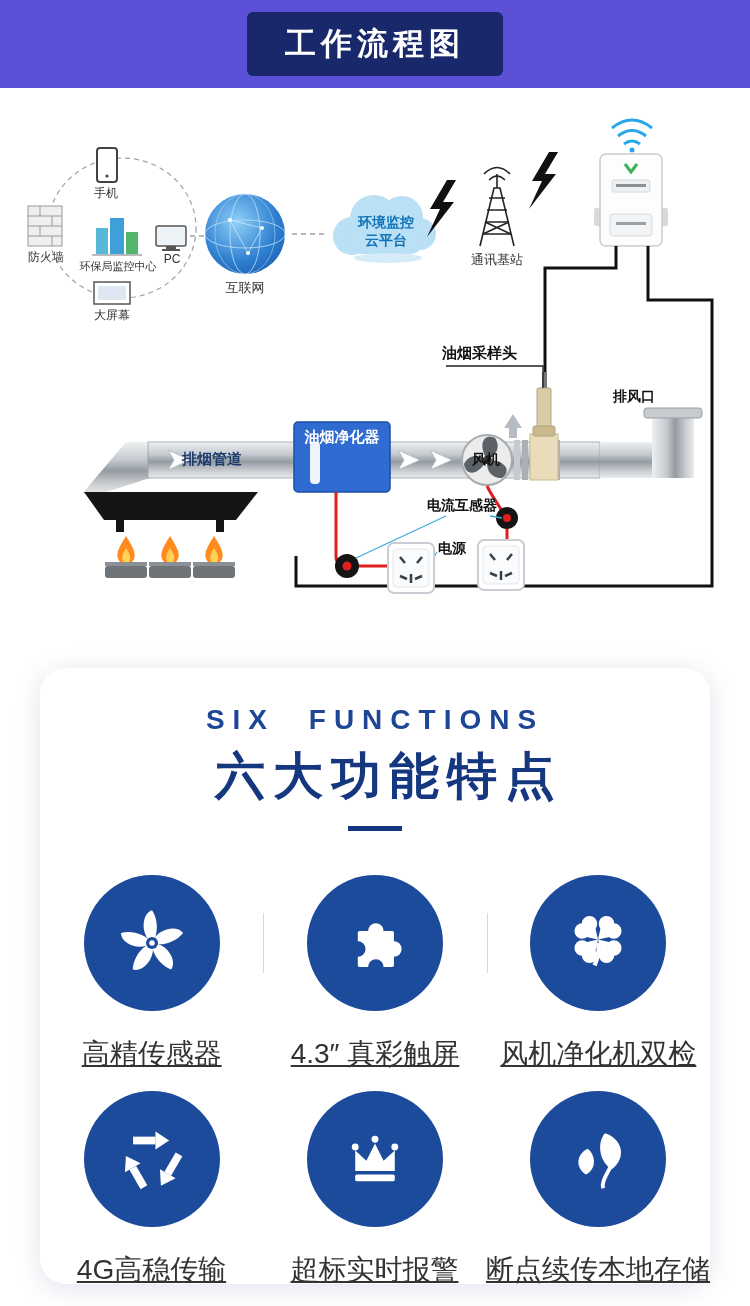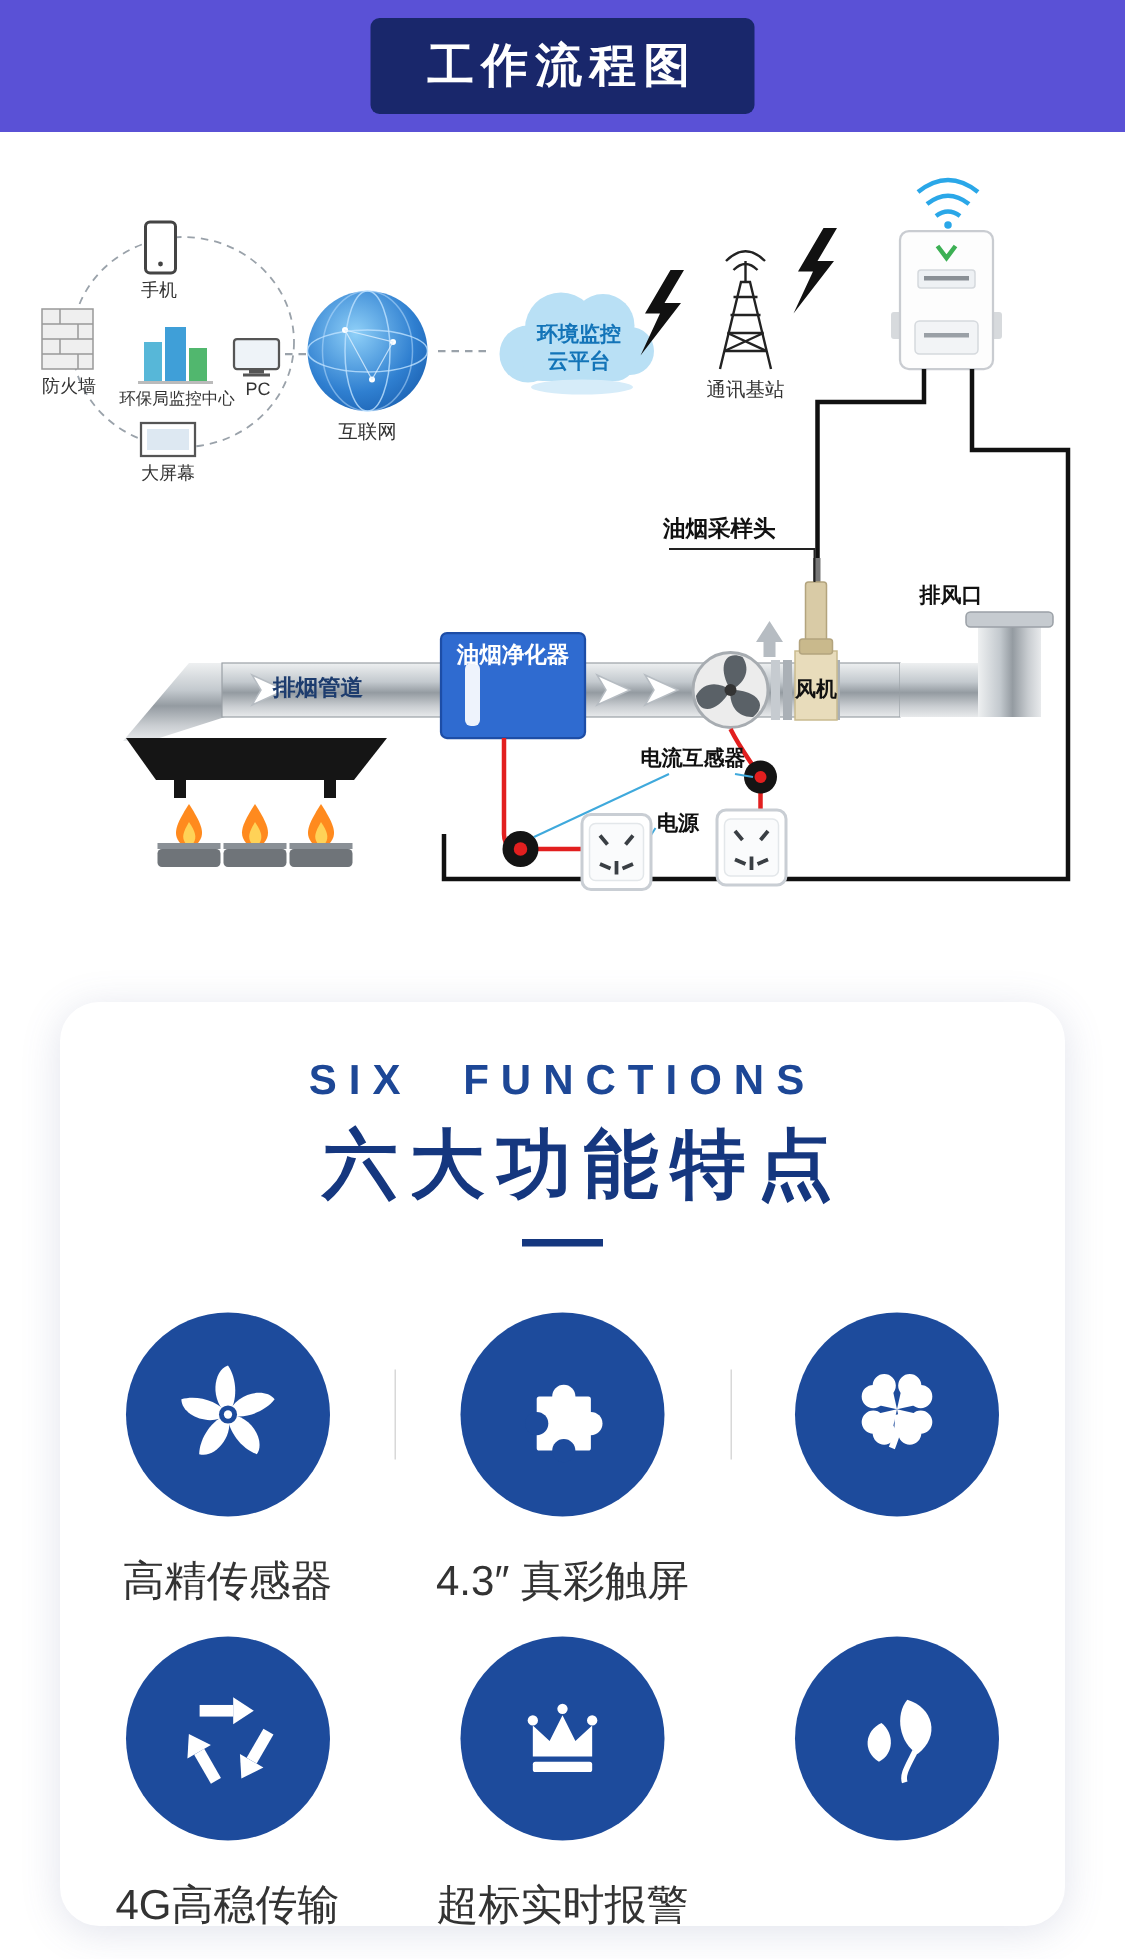--- a/index.html
+++ b/index.html
@@ -24,21 +24,21 @@
   .duct-t{color:#1d3c6e;}
   .purifier-t{color:#fff;font-size:15px;font-weight:700;}
   
   .card{position:absolute;left:40px;top:668px;width:670px;height:616px;background:#fff;
     border-radius:26px;box-shadow:0 4px 26px rgba(90,100,150,.18);}
   .subtitle{margin-top:36px;text-align:center;font-size:28px;font-weight:700;color:#1d4796;
     letter-spacing:8px;word-spacing:18px;}
   .f-title{margin-top:10px;text-align:center;font-size:50px;font-weight:800;color:#15377f;
     letter-spacing:8px;line-height:1.2;margin-left:28px;}
   .divider{width:54px;height:5px;background:#15377f;margin:20px auto 0;}
-  .frow{display:flex;margin-top:44px;}
+  .frow{display:flex;margin-top:44px;text-decoration:underline;}
   .frow.r2{margin-top:18px;}
   .cell{flex:1;display:flex;flex-direction:column;align-items:center;position:relative;}
   .frow.r1 .cell:not(:first-child)::before{content:"";position:absolute;left:0;top:38px;width:1px;height:60px;background:#d8d8d8;}
   .icon-circle{width:136px;height:136px;border-radius:50%;background:#1d4b9c;
     display:flex;align-items:center;justify-content:center;}
   .cell-label{margin-top:24px;font-size:28px;color:#333;white-space:nowrap;}
 </style>
 </head>
 <body>
 
@@ -267,21 +267,21 @@
   <div class="dlabel c" style="left:172px;top:164px">PC</div>
   <div class="dlabel c" style="left:112px;top:220px">大屏幕</div>
   <div class="dlabel c s13" style="left:245px;top:192px">互联网</div>
   <div class="dlabel c cloud-t" style="left:386px;top:126px">环境监控</div>
   <div class="dlabel c cloud-t" style="left:386px;top:144px">云平台</div>
   <div class="dlabel c s13" style="left:497px;top:164px">通讯基站</div>
   <div class="dlabel s15" style="left:442px;top:256px">油烟采样头</div>
   <div class="dlabel c s14" style="left:634px;top:300px">排风口</div>
   <div class="dlabel s15 duct-t" style="left:182px;top:362px">排烟管道</div>
   <div class="dlabel c purifier-t" style="left:342px;top:340px">油烟净化器</div>
-  <div class="dlabel s14" style="left:530px;top:363px">风机</div>
+  <div class="dlabel s14" style="left:472px;top:363px">风机</div>
   <div class="dlabel s14" style="left:427px;top:409px">电流互感器</div>
   <div class="dlabel s14" style="left:438px;top:452px">电源</div>
 </div>
 
 <div class="card">
   <div class="subtitle">SIX FUNCTIONS</div>
   <div class="f-title">六大功能特点</div>
   <div class="divider"></div>
 
   <div class="frow r1">
@@ -330,20 +330,21 @@
           </defs>
           <g fill="#fff">
             <use href="#f3l" transform="rotate(45 50 46)"></use>
               <use href="#f3l" transform="rotate(135 50 46)"></use>
             <use href="#f3l" transform="rotate(225 50 46)"></use>
               <use href="#f3l" transform="rotate(315 50 46)"></use>
           </g>
           <path d="M50 50 C 52 60 50 66 46 76" stroke="#fff" stroke-width="5" fill="none"></path>
         </svg>
       </div>
+      <div class="cell-label">风机净化机双检</div>
     </div>
   </div>
 
   <div class="frow r2">
     <div class="cell">
       <div class="icon-circle">
         <svg width="86" height="86" viewBox="0 0 100 100">
           <defs>
               <g id="f4a">
                 <rect x="28" y="24" width="26" height="9"></rect>
@@ -376,15 +377,16 @@
     <div class="cell">
       <div class="icon-circle">
         <svg width="86" height="86" viewBox="0 0 100 100">
           <g fill="#fff">
             <path d="M58 20 C 78 26 84 48 66 62 C 52 54 48 32 58 20 Z"></path>
             <path d="M38 38 C 25 44 23 60 36 68 C 48 62 48 46 38 38 Z"></path>
           </g>
           <path d="M64 60 C 58 72 54 78 56 84" stroke="#fff" stroke-width="4.5" fill="none"></path>
         </svg>
       </div>
+      <div class="cell-label">断点续传本地存储</div>
     </div>
   </div>
 </div>
 
 </body></html>

